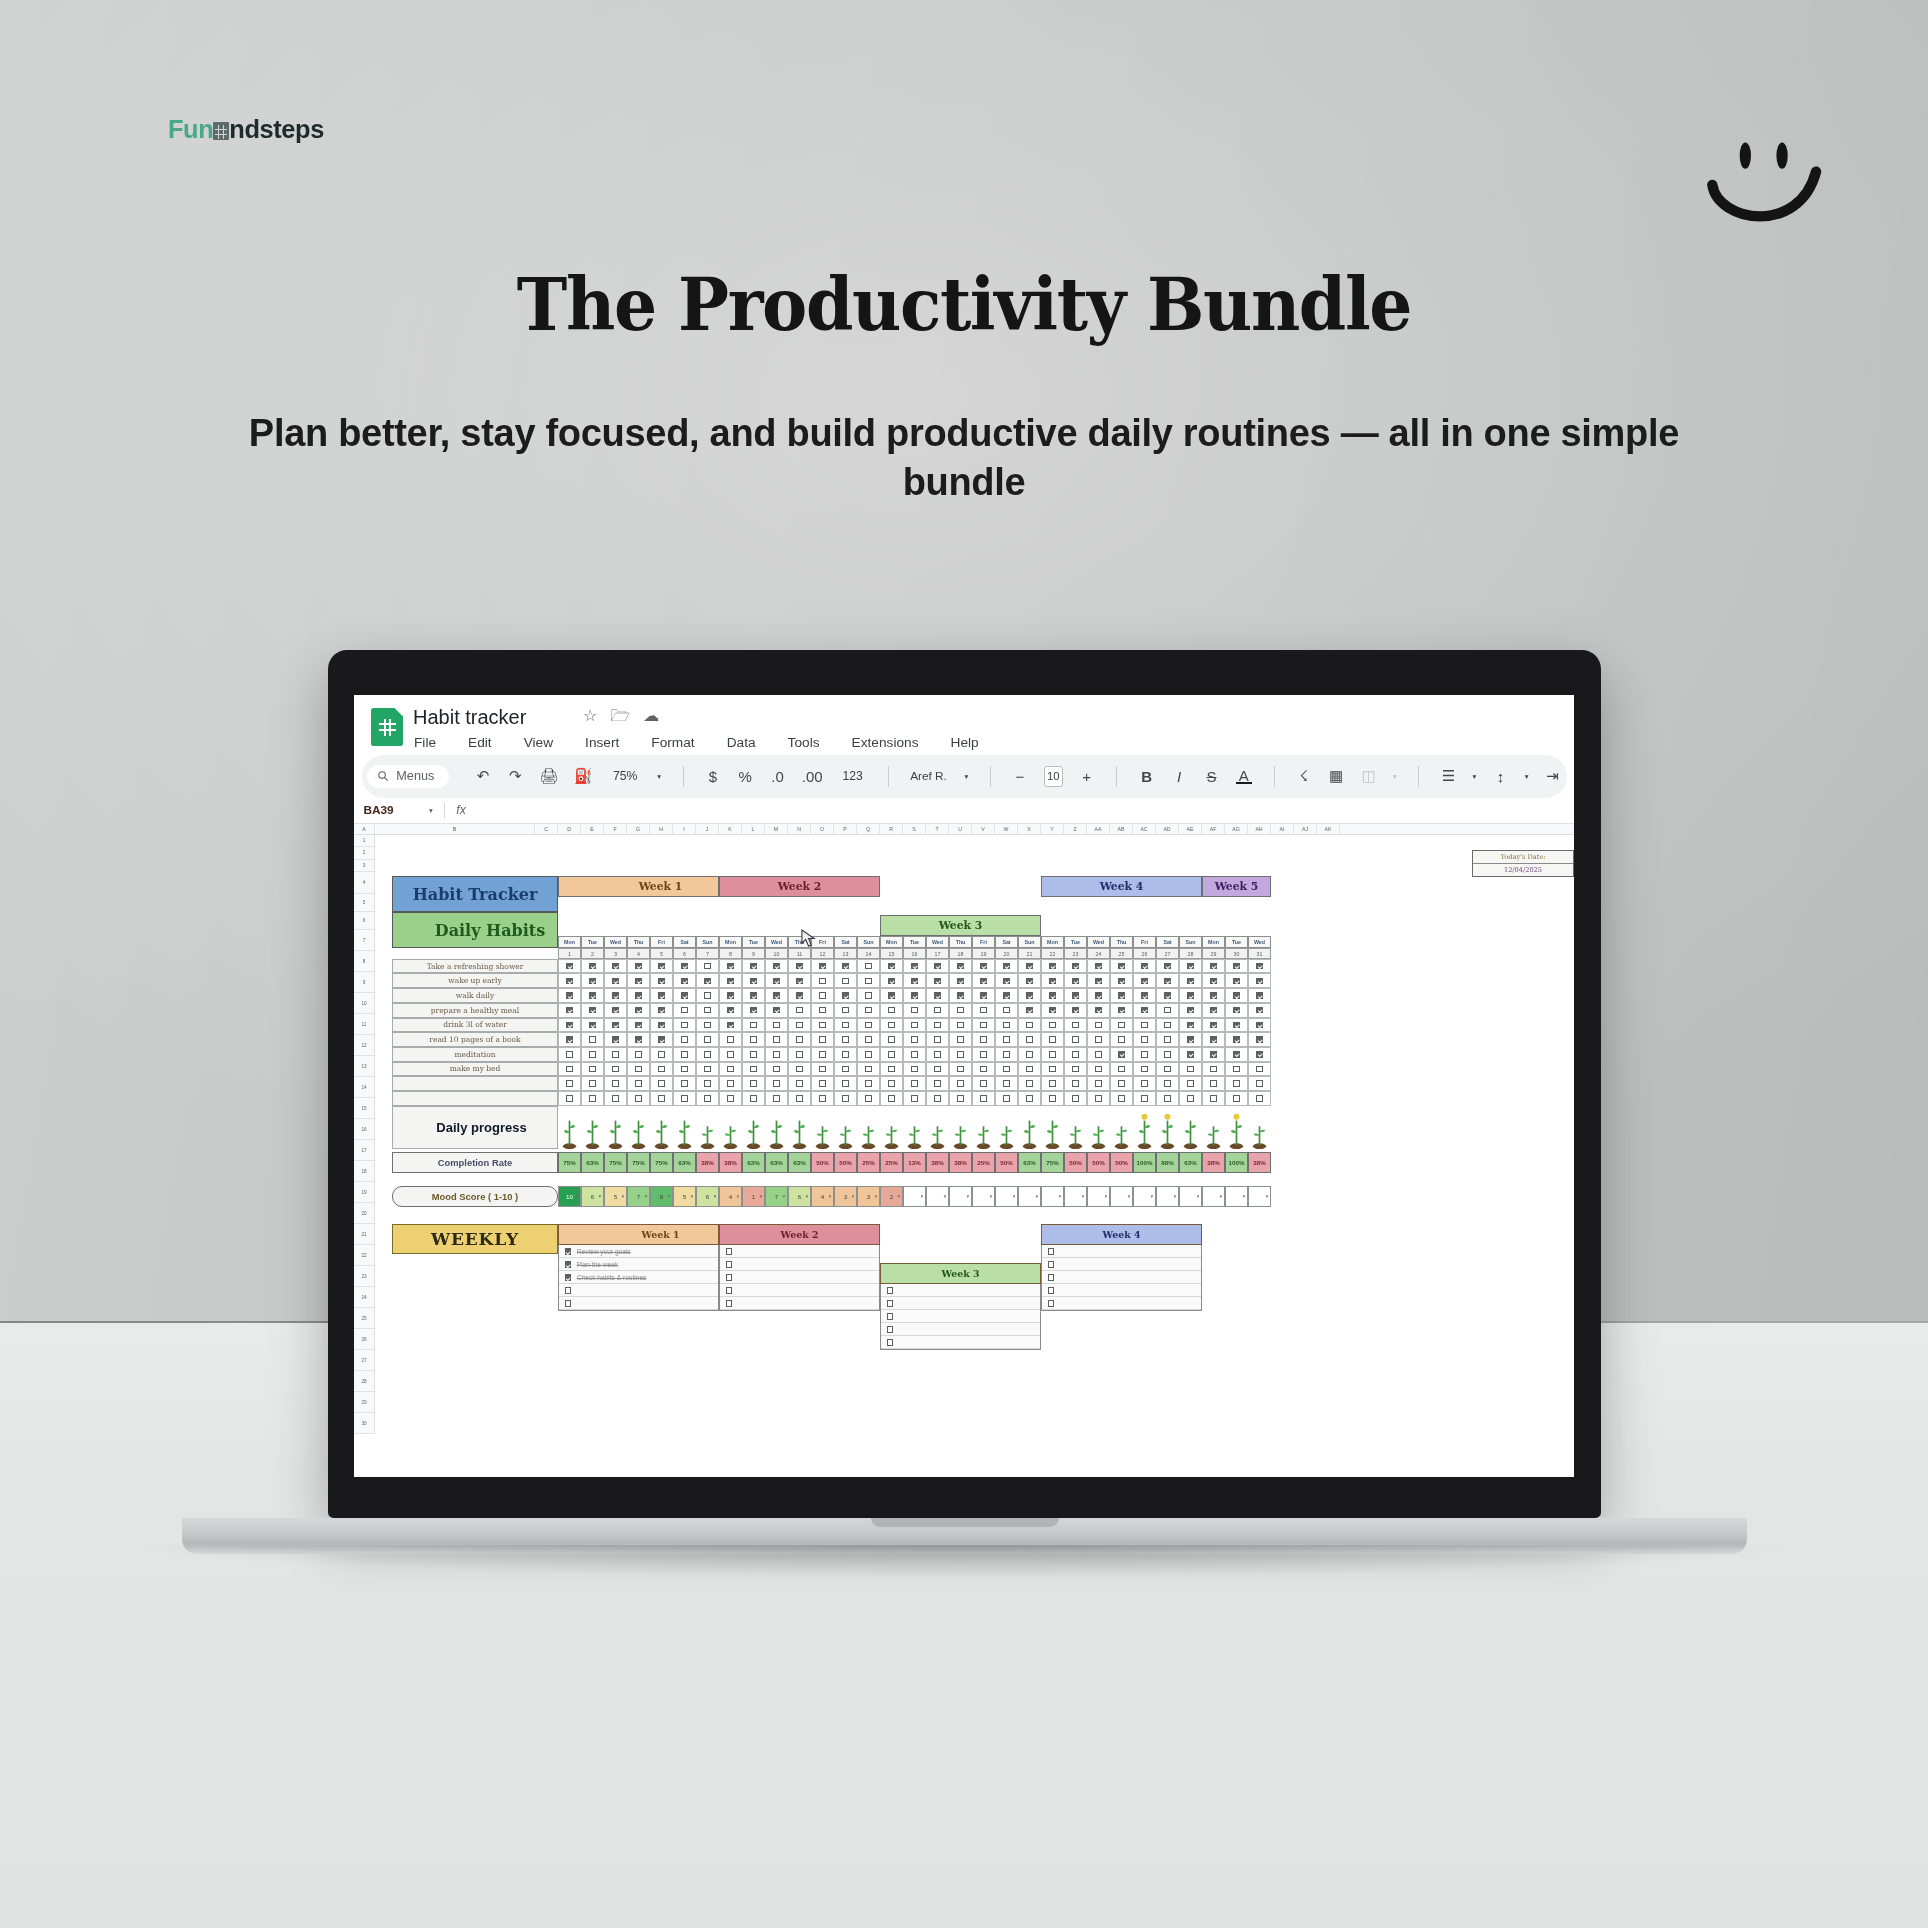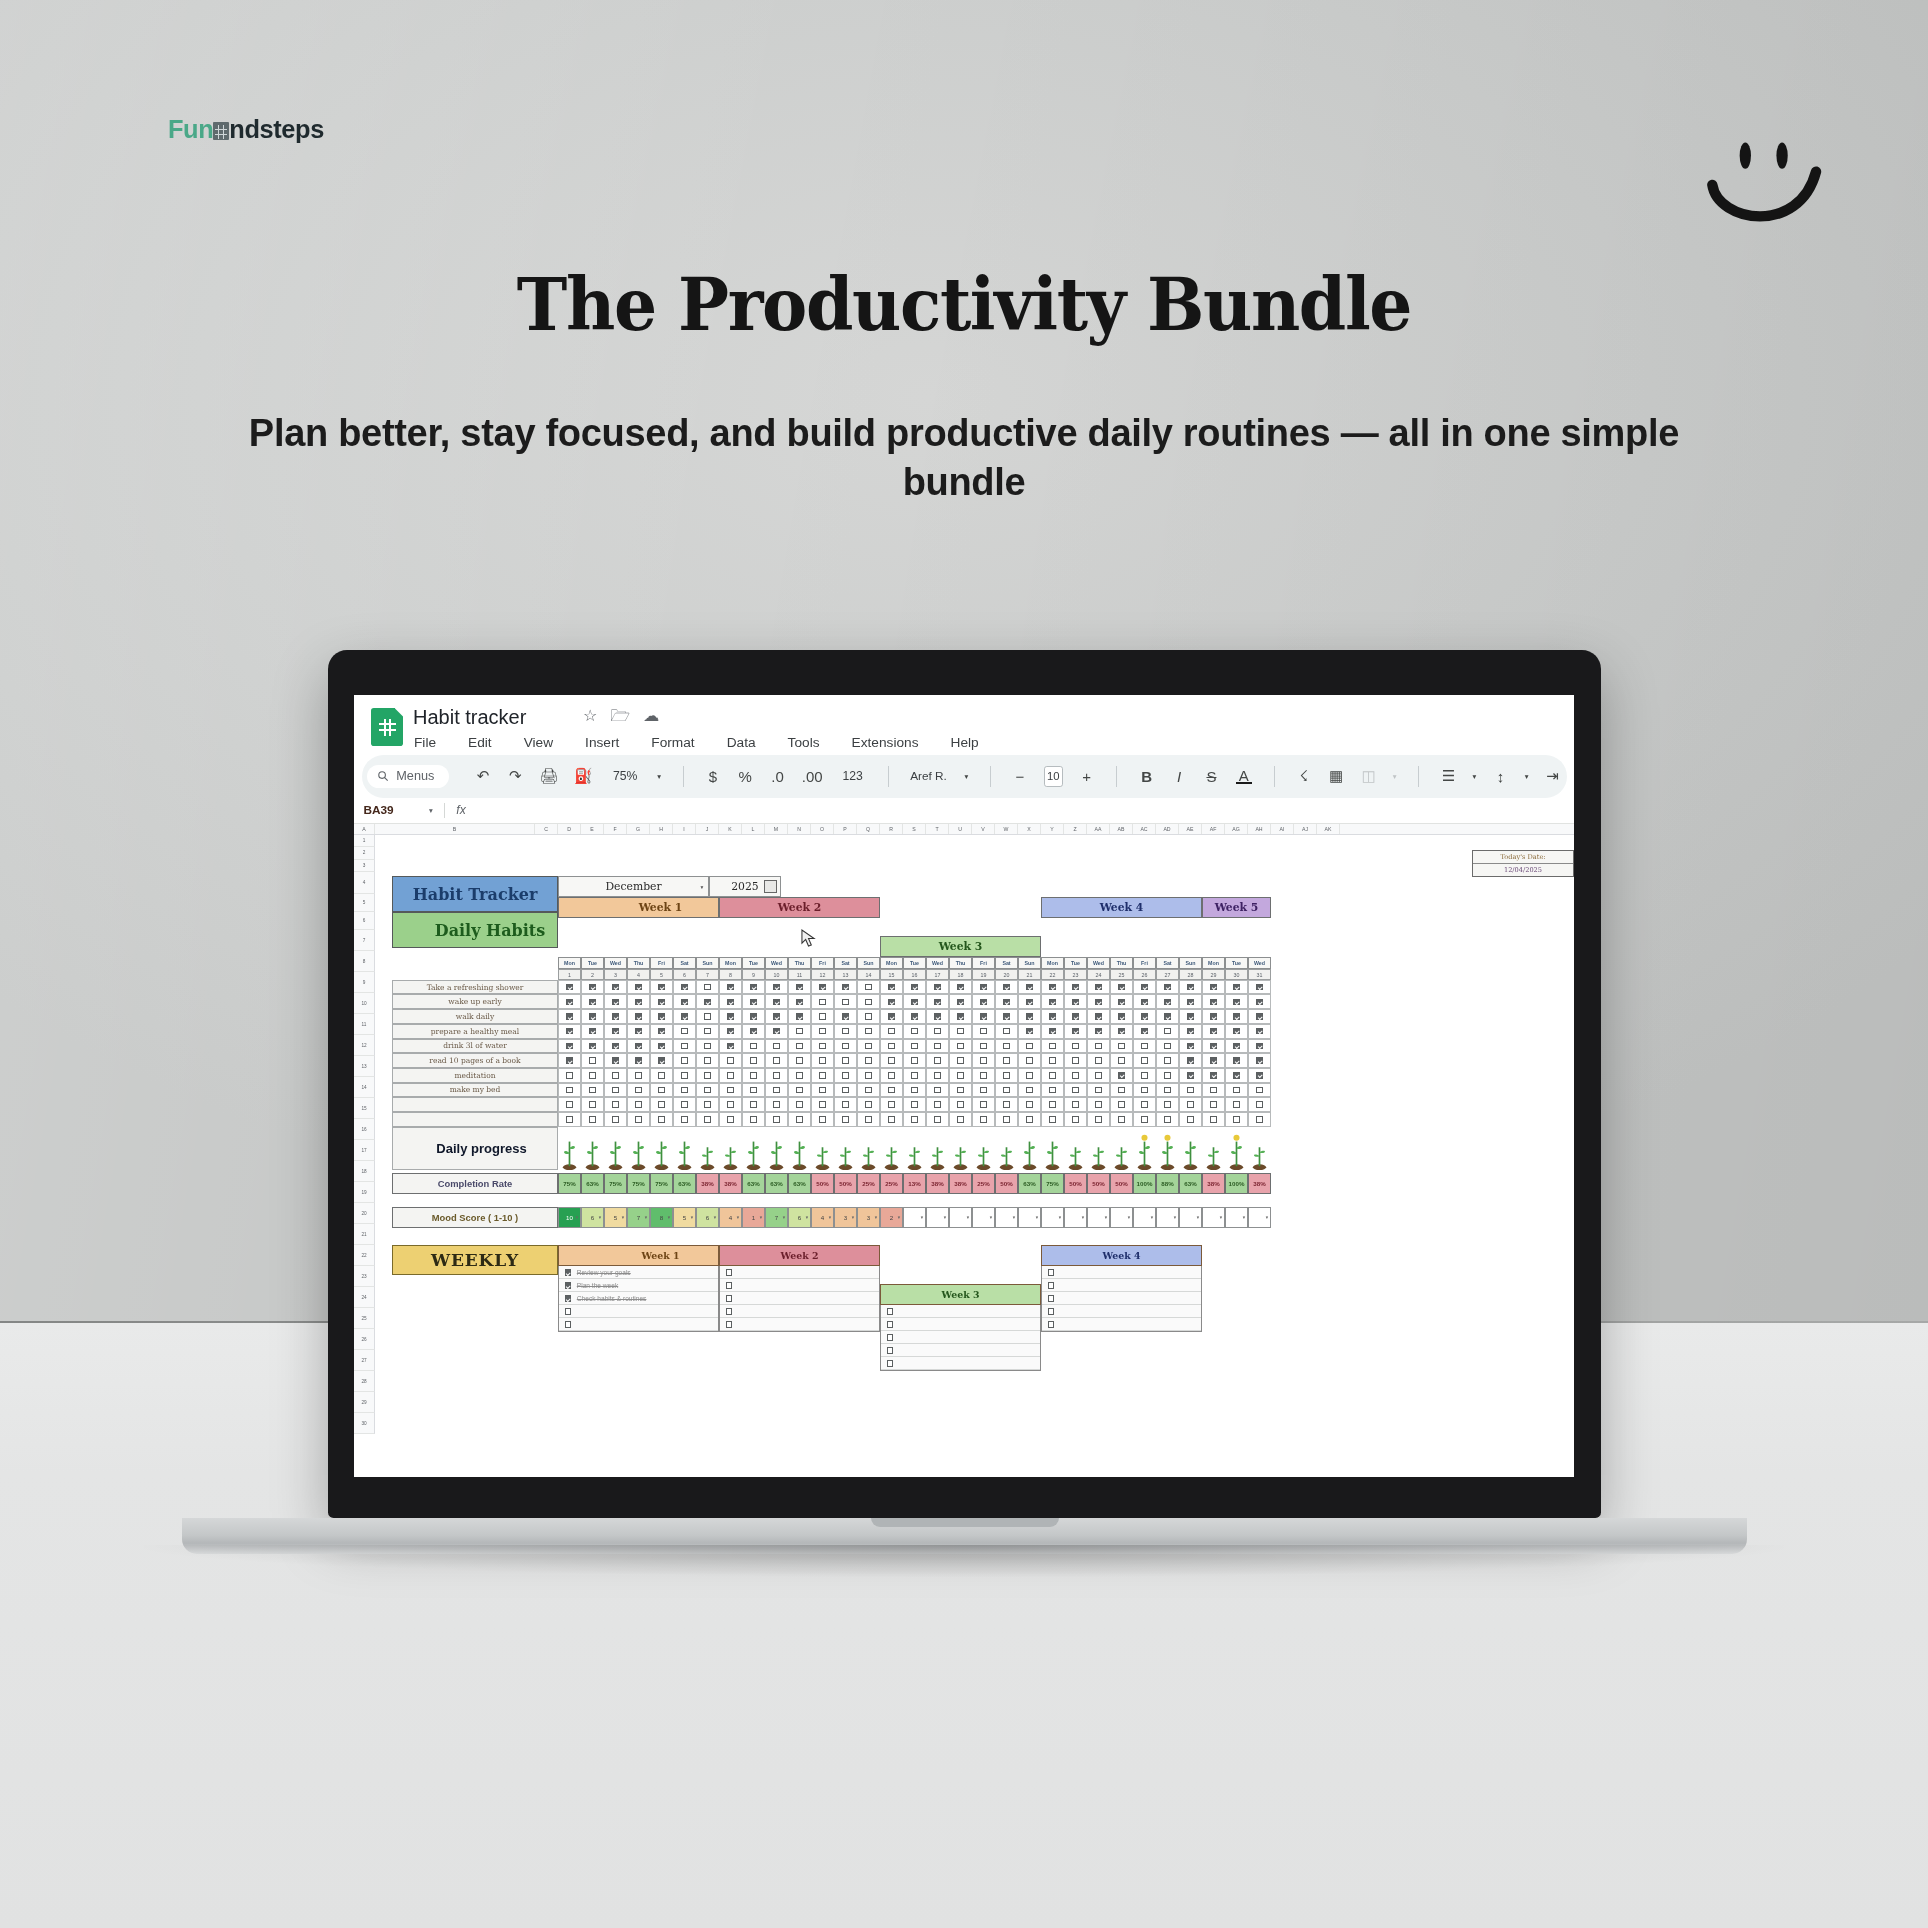--- a/index.html
+++ b/index.html
@@ -239,21 +239,21 @@
   .plantcell {
     width:23px; height:43px; border:none; background:#fff;
     display:flex; align-items:flex-end; justify-content:center;
   }
   .cr-lbl, .ms-lbl {
     width:166px; height:21px; border:1.4px solid #6d6f70; background:#f4f4f2;
     display:flex; align-items:center; justify-content:center;
     font-weight:700; font-size:9.4px;
   }
   .cr-lbl { color:#4a4a6a; }
-  .ms-lbl { color:#6a5a2a; }
+  .ms-lbl { color:#6a5a2a;border-radius:10px; }
   .pct {
     width:23px; height:21px; border:0.9px solid #6d6f70;
     display:flex; align-items:center; justify-content:center;
     font-size:6.2px; font-weight:600;
   }
   .pct.good { background:#a4d49a; color:#2a5a22; }
   .pct.bad  { background:#e8a3ab; color:#7a2430; }
   .mood {
     width:23px; height:21px; border:0.9px solid #8d9091; background:#fff;
     display:flex; align-items:center; justify-content:center;
@@ -472,30 +472,20 @@
             </div>
 
             <div class="ht-main">
 
               <div class="ht-row">
                 <div style="display:flex;flex-direction:column">
                   <div class="lbl-ht">Habit Tracker</div>
                   <div class="lbl-dh">Daily Habits</div>
                 </div>
                 <div style="display:flex;flex-direction:column">
-                  <div style="display:flex">
-                    <div class="month-sel">
-                      <span>December</span>
-                      <span class="mini-caret">▾</span>
-                    </div>
-                    <div class="year-sel">
-                      <span>2025</span>
-                      <span class="sel-box"></span>
-                    </div>
-                  </div>
                   <div style="display:flex" id="weekbar">
                       <div class="wk wk1" style="width: 161px;">Week 1</div>
                       <div class="wk wk2" style="width: 161px;">Week 2</div>
                       <div class="wk wk3" style="width: 161px;">Week 3</div>
                       <div class="wk wk4" style="width: 161px;">Week 4</div>
                       <div class="wk wk5" style="width: 69px;">Week 5</div>
                     </div>
                   <div style="display:flex" id="daybar">
                       <div class="daycell">Mon</div>
                       <div class="daycell">Tue</div>

